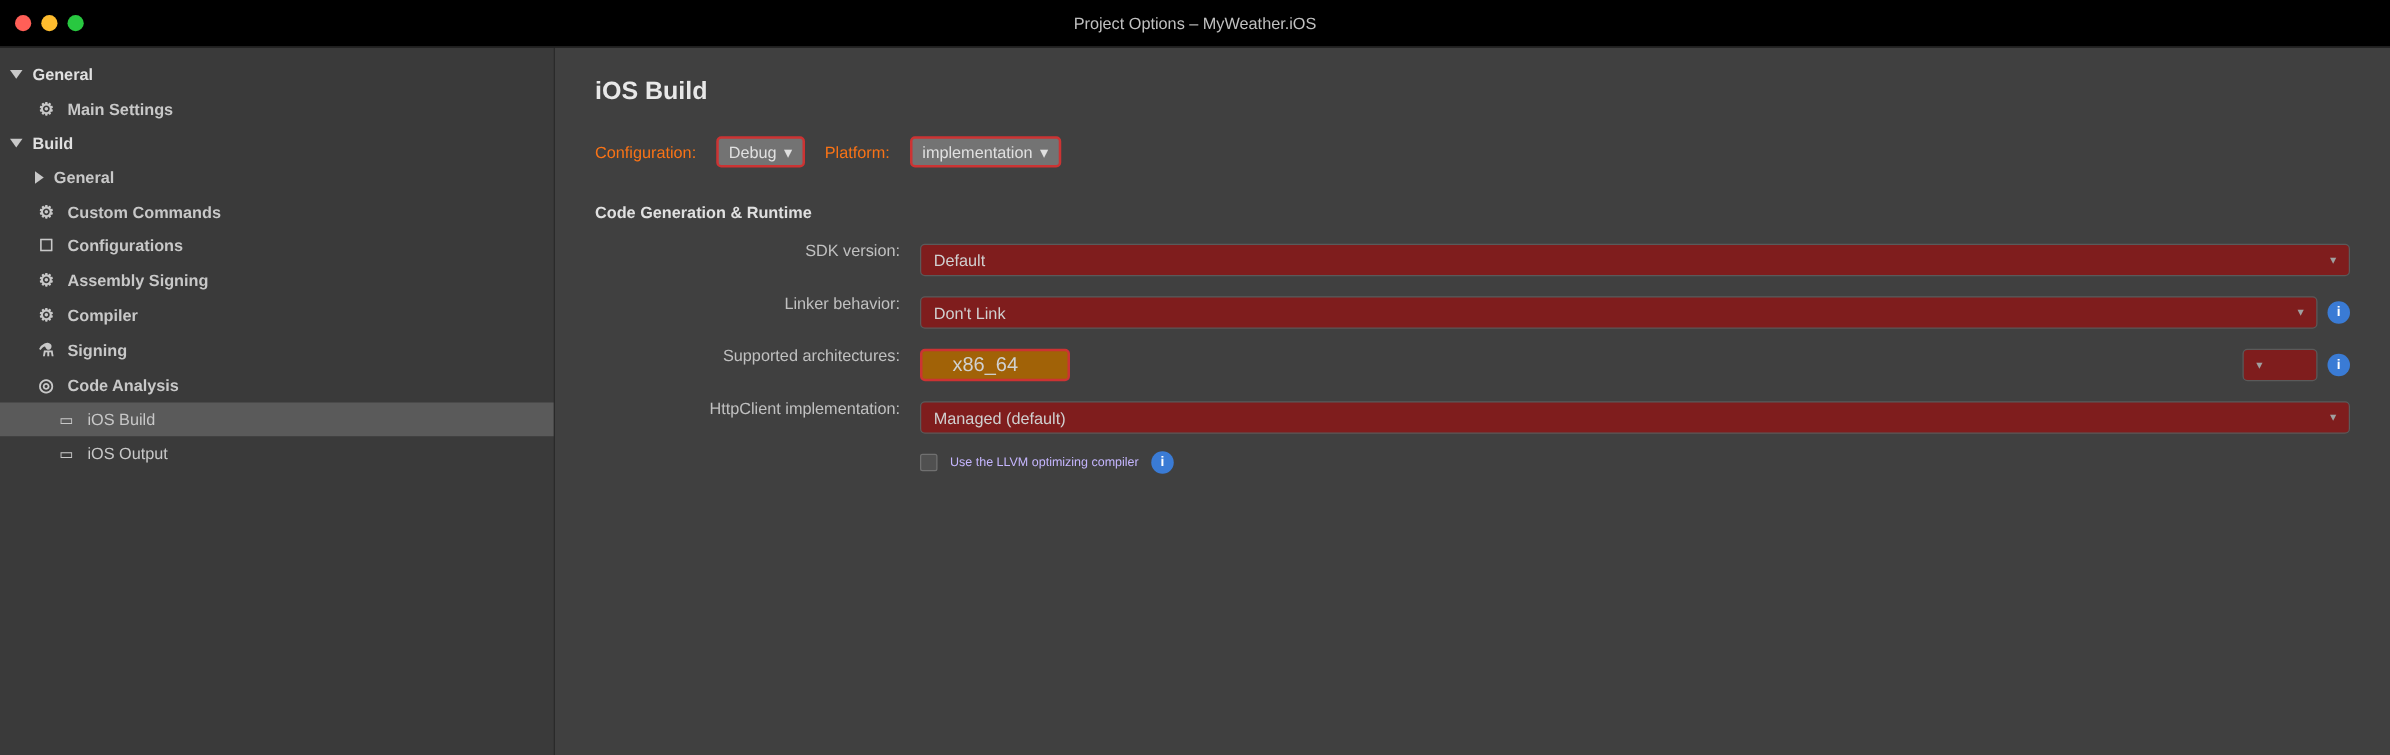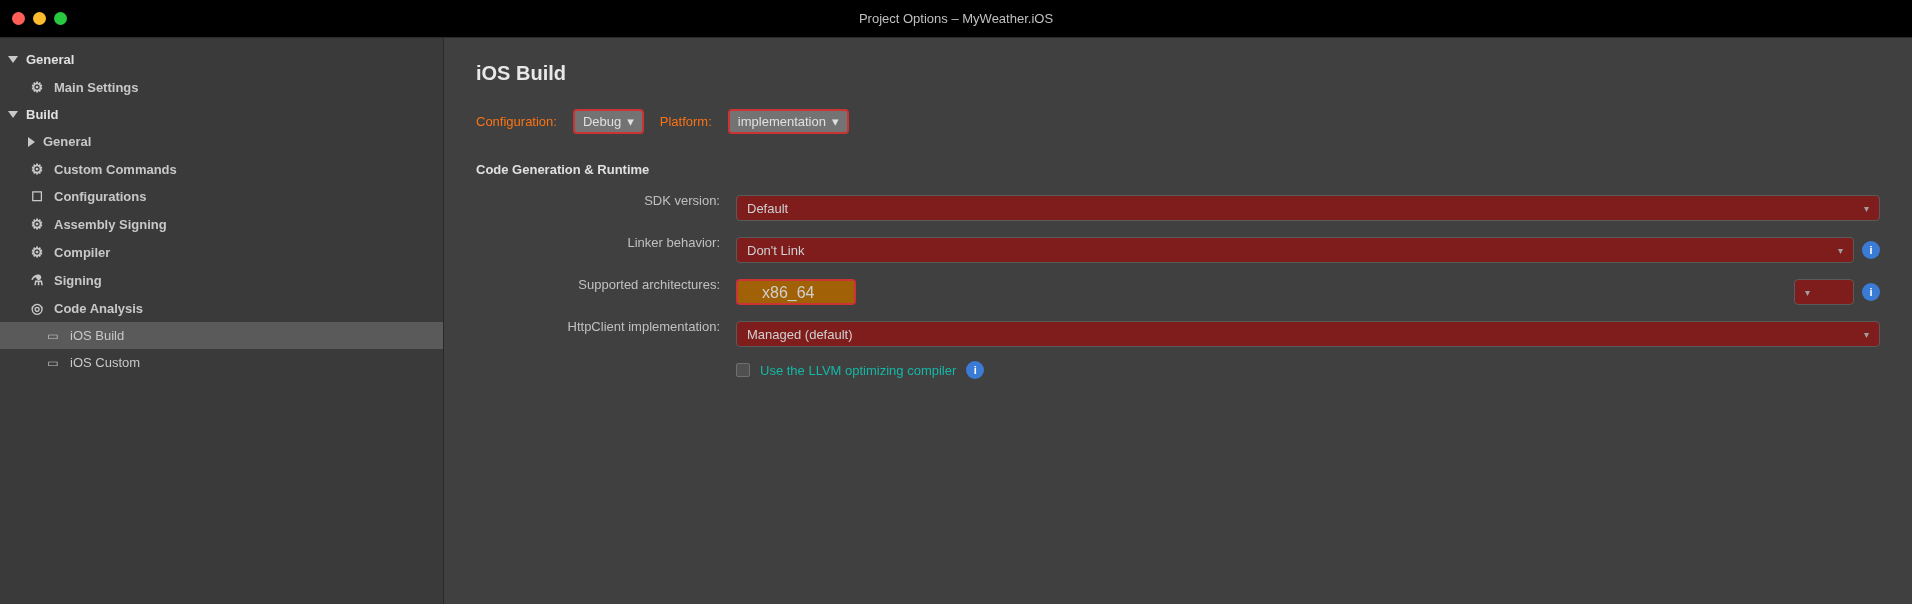--- a/index.html
+++ b/index.html
@@ -268,22 +268,22 @@
     .checkbox-box {
       width: 14px;
       height: 14px;
       border: 1px solid #707070;
       background: #505050;
       border-radius: 2px;
       flex-shrink: 0;
     }
 
     .checkbox-label {
-      font-size: 13px;
-      color: #14b8a6;
+      font-size: 10px;
+      color: #c4b5fd;
     }
 
     
     .icon-gear::before { content: "⚙"; }
     .icon-custom::before { content: "⚙"; }
     .icon-signing::before { content: "⚙"; }
 
   </style>
 </head>
 <body>
@@ -351,21 +351,21 @@
       <span>Code Analysis</span>
     </div>
 
     <div class="sidebar-item level-2 active">
       <span class="sidebar-icon" style="font-size:12px;">▭</span>
       <span>iOS Build</span>
     </div>
 
     <div class="sidebar-item level-2">
       <span class="sidebar-icon" style="font-size:12px;">▭</span>
-      <span>iOS Custom</span>
+      <span>iOS Output</span>
     </div>
 
   </div>
 
   <div class="content">
 
     <div class="content-title">iOS Build</div>
 
     <div class="config-bar">
       <span class="config-label">Configuration:</span>

